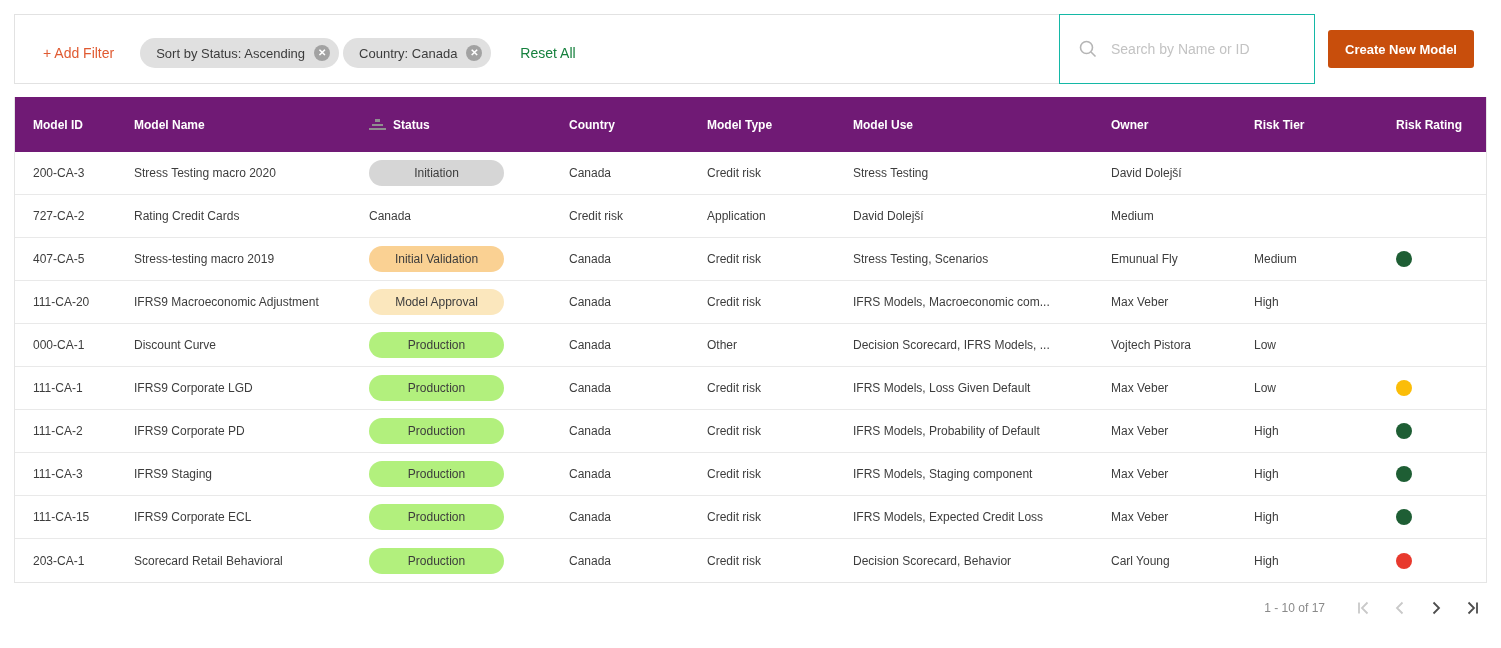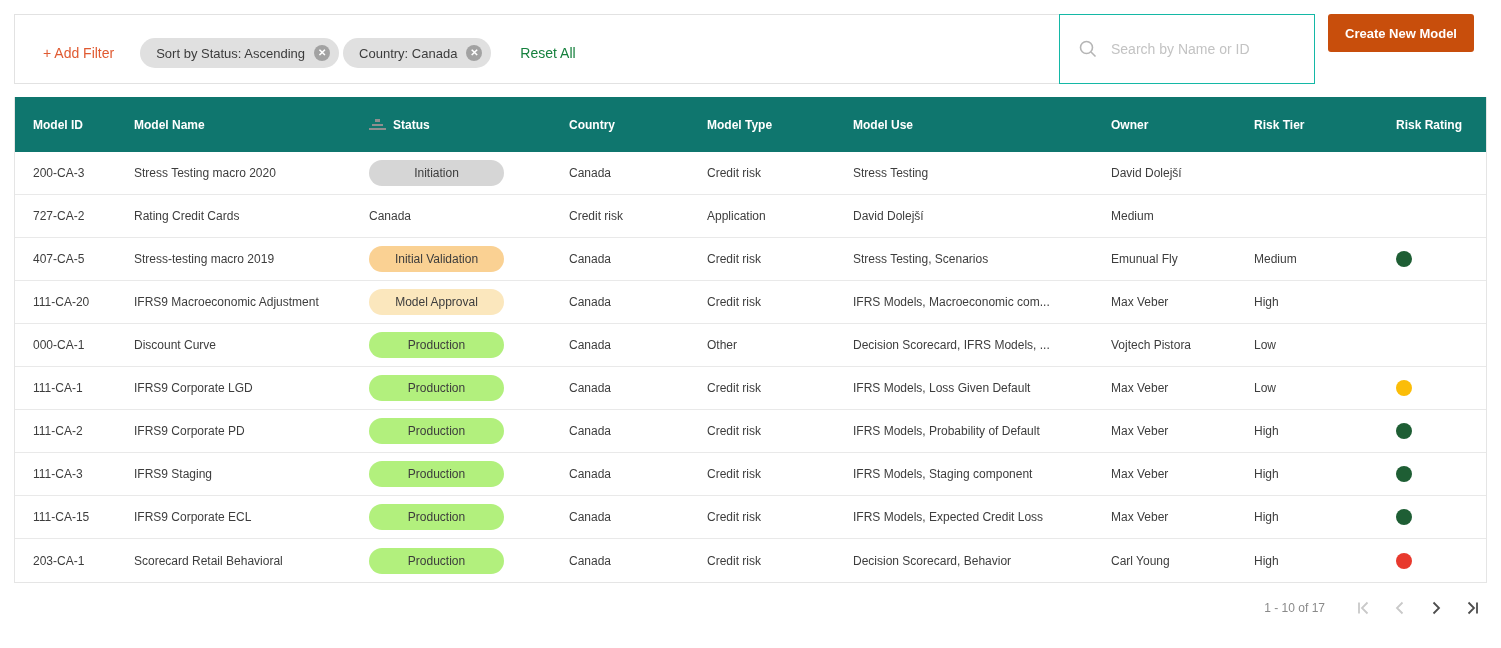--- a/index.html
+++ b/index.html
@@ -52,21 +52,21 @@
     background: #fff;
   }
   .search-icon { margin-right: 11px; flex: none; display: flex; }
   .search-input {
     border: none; outline: none; font-size: 14px; color: #555;
     width: 100%; font-family: "Liberation Sans", sans-serif;
     background: transparent;
   }
   .search-input::placeholder { color: #c3c3c3; }
   .button-section {
-    width: 172px; display: flex; align-items: flex-start; justify-content: center;
+    width: 172px; display: flex; align-items: center; justify-content: center;
   }
   .create-btn {
     background: #c84e0c; color: #ffffff;
     border: none; border-radius: 3px;
     width: 146px; height: 38px;
     font-size: 13px; font-weight: bold;
     font-family: "Liberation Sans", sans-serif;
     cursor: pointer;
   }
 
@@ -76,21 +76,21 @@
     border: 1px solid #e5e5e5;
     border-top: none;
   }
   .grid {
     display: grid;
     grid-template-columns: 101px 235px 200px 138px 146px 258px 143px 142px 1fr;
     align-items: center;
     padding-left: 18px;
   }
   .thead {
-    background: #0f766e;
+    background: #701a75;
     height: 55px;
     color: #ffffff;
     font-size: 12px; font-weight: bold;
   }
   .th { display: flex; align-items: center; cursor: pointer; }
   .sort-icon {
     display: inline-flex; flex-direction: column; align-items: center;
     gap: 2px; margin-right: 7px;
   }
   .sort-icon i { display: block; background: #8f8f8f; height: 2px; }

